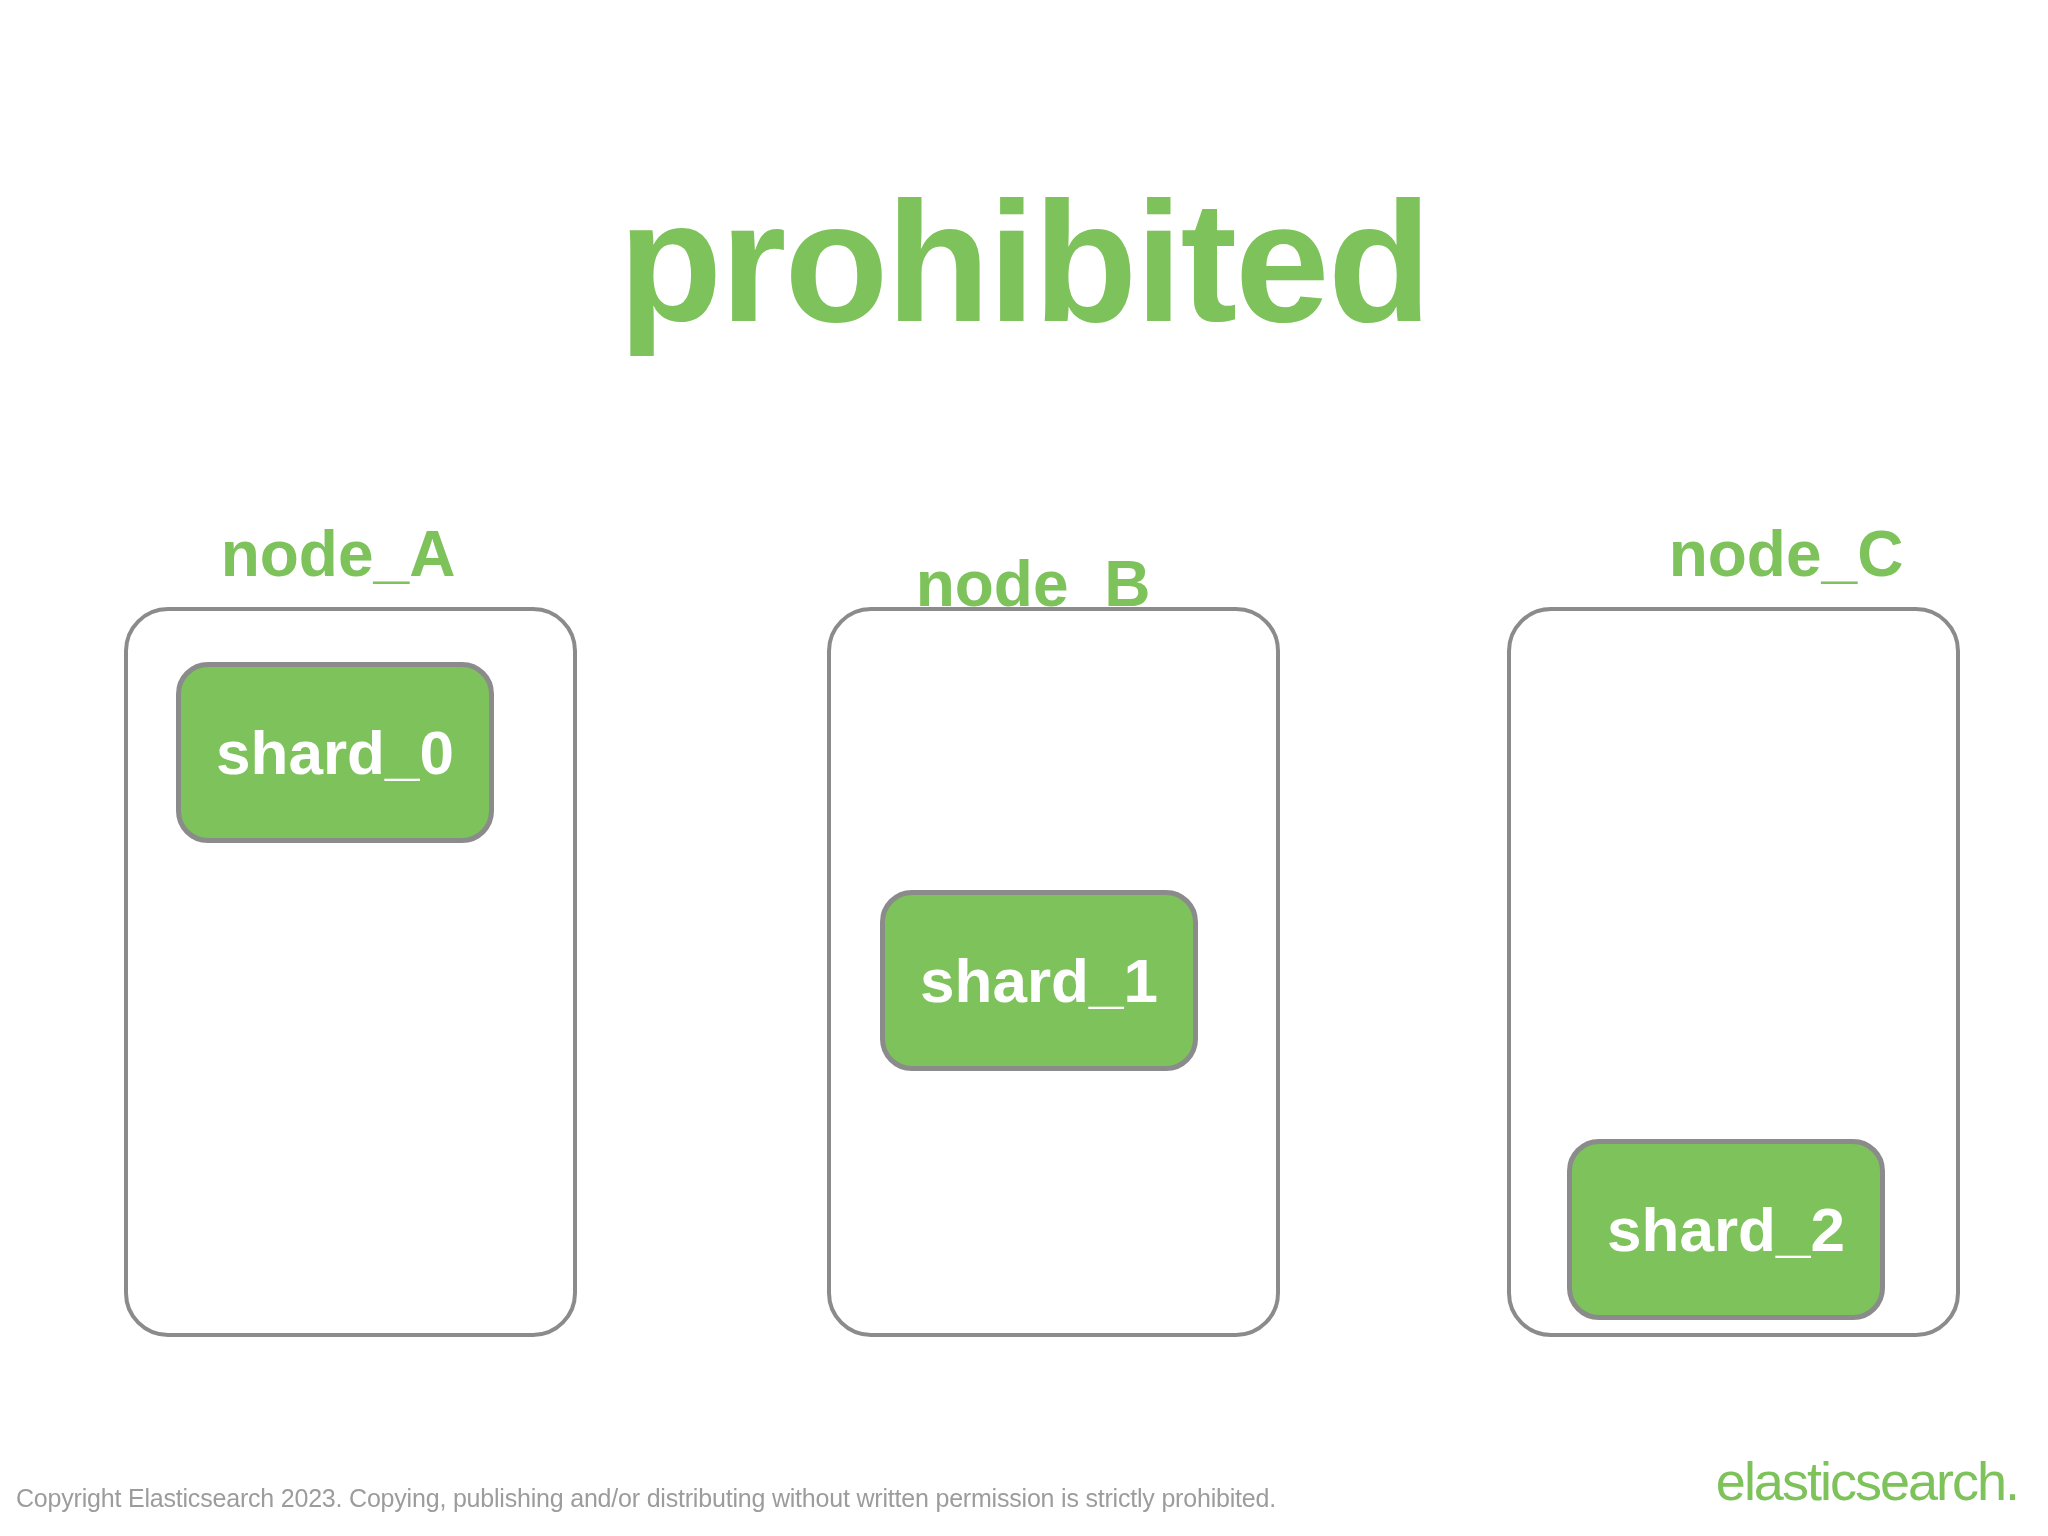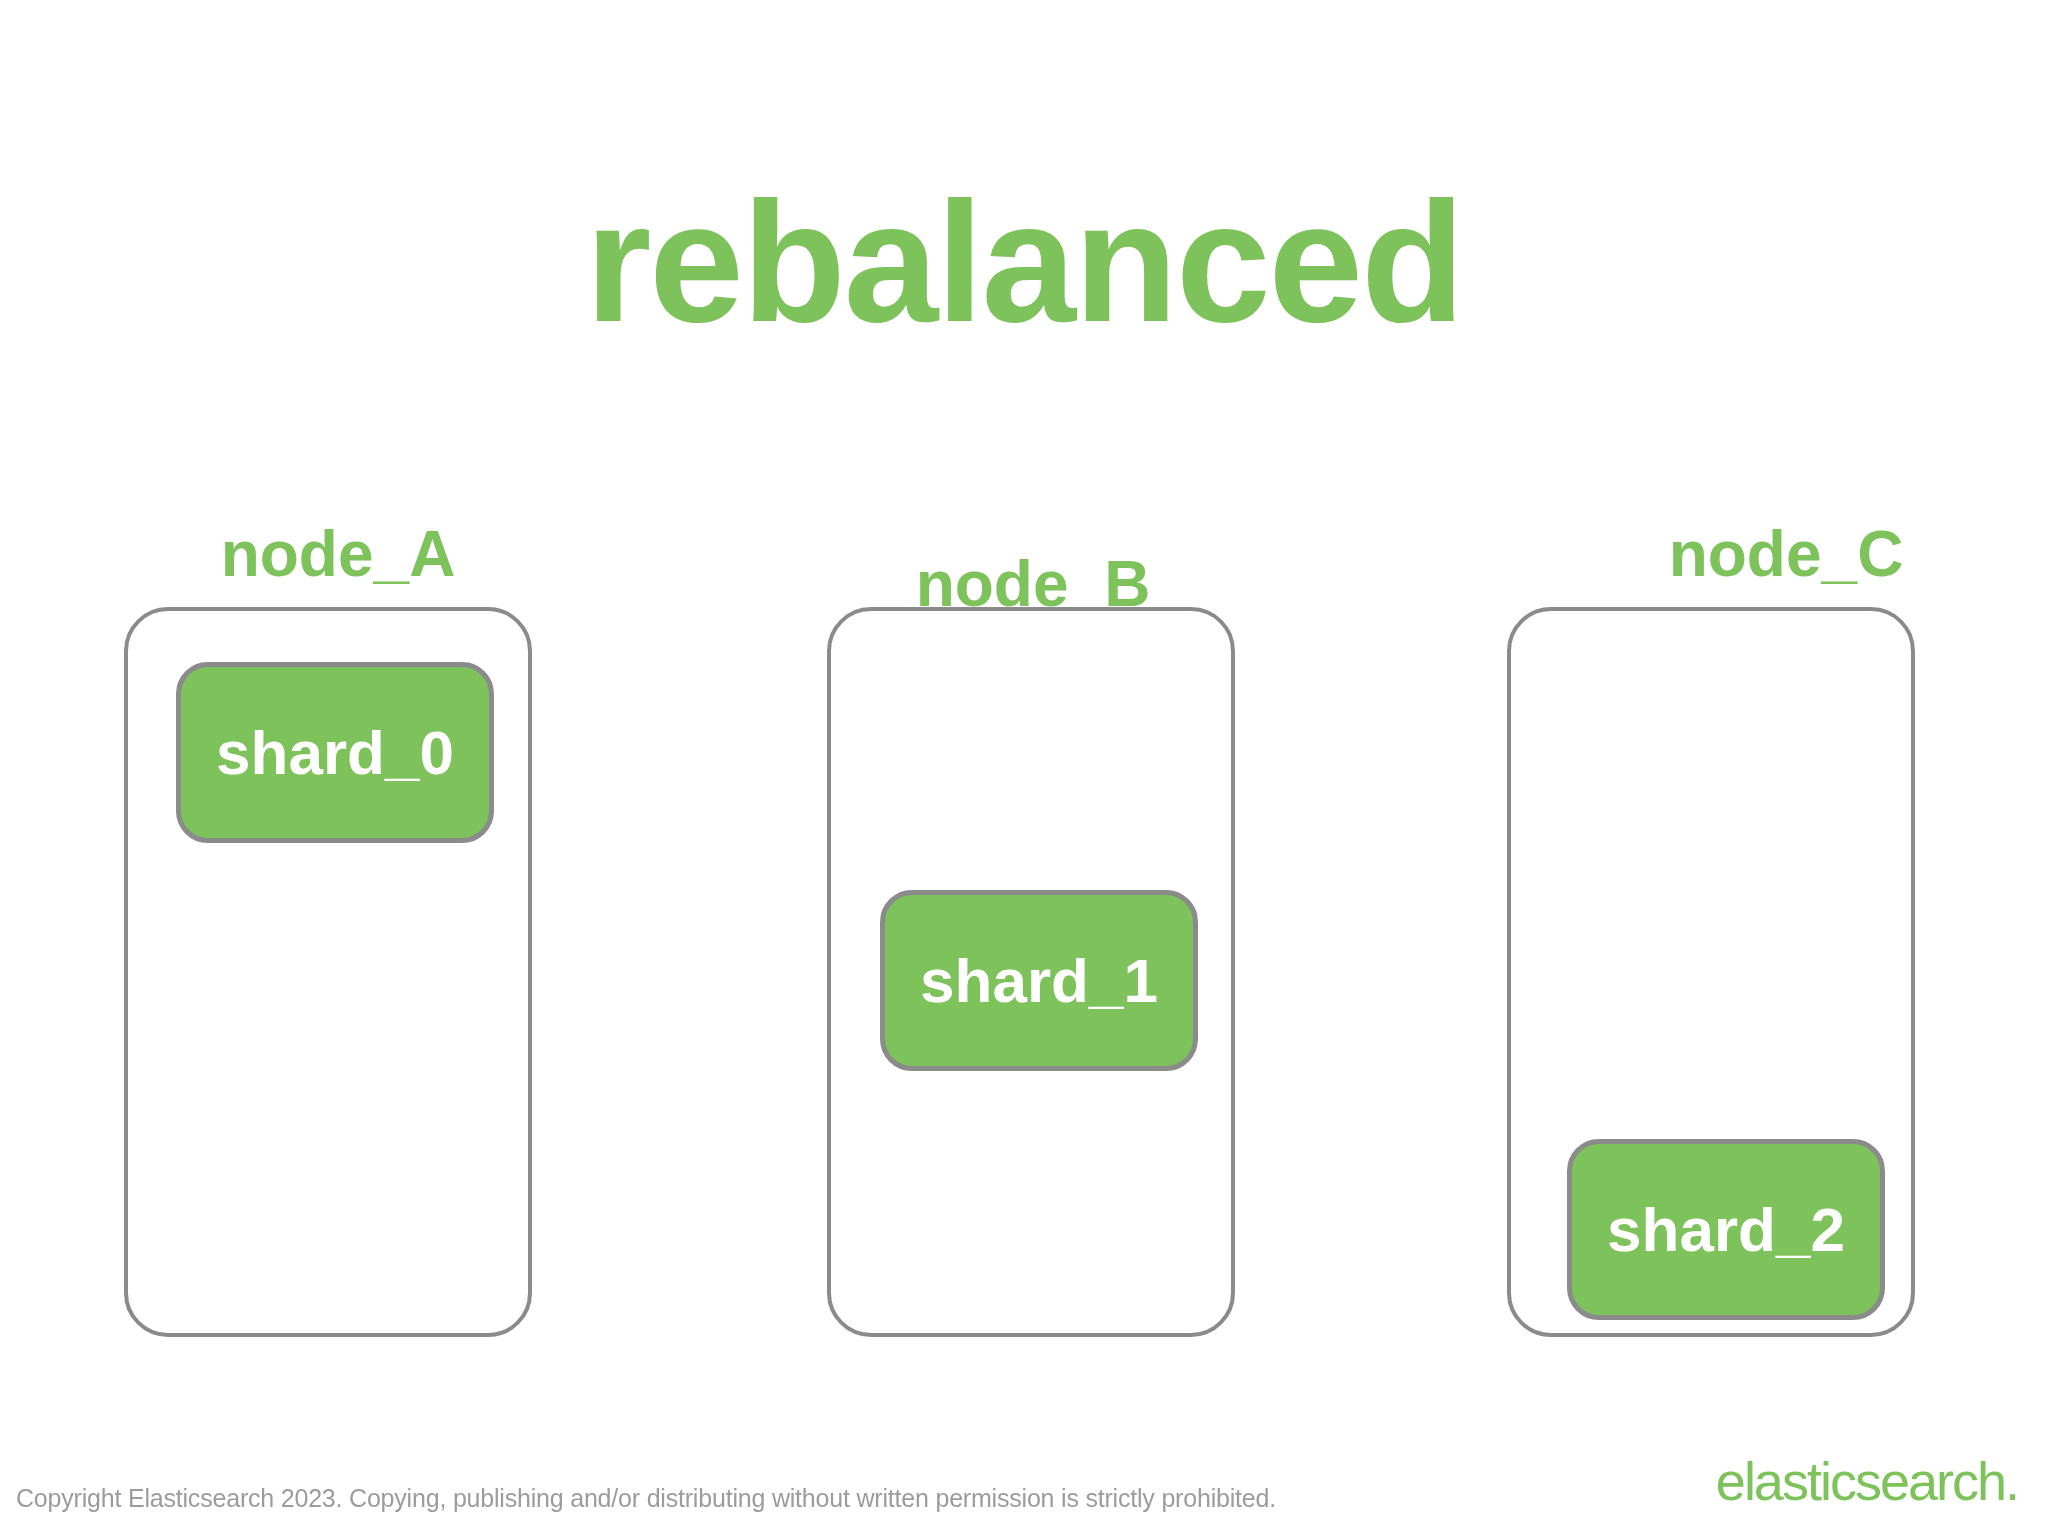--- a/index.html
+++ b/index.html
@@ -40,21 +40,21 @@
     color: #7dc25a;
     white-space: nowrap;
   }
   .node-label.pos-a { left: 124px; }
   .node-label.pos-b { left: 819px; margin-top: 30px; }
   .node-label.pos-c { left: 1572px; }
 
   .node-box {
     position: absolute;
     top: 607px;
-    width: 408px;
+    width: 453px;
     height: 730px;
     box-sizing: border-box;
     border: 4px solid #8b8b8b;
     border-radius: 44px;
     background: #ffffff;
   }
   .node-box.pos-a { left: 124px; }
   .node-box.pos-b { left: 827px; text-align: center; }
   .node-box.pos-c { left: 1507px; }
 
@@ -97,21 +97,21 @@
     line-height: 74px;
     font-weight: 400;
     letter-spacing: -2px;
     color: #7dc25a;
     white-space: nowrap;
   }
 </style>
 </head>
 <body>
 
-<div class="slide-title">rebalanced</div>
+<div class="slide-title">prohibited</div>
 
 <div class="node-label pos-a">node_A</div>
 <div class="node-box pos-a">
   <div class="shard slot-top">
     <span>shard_0</span>
   </div>
 </div>
 
 <div class="node-label pos-b">node_B</div>
 <div class="node-box pos-b">

